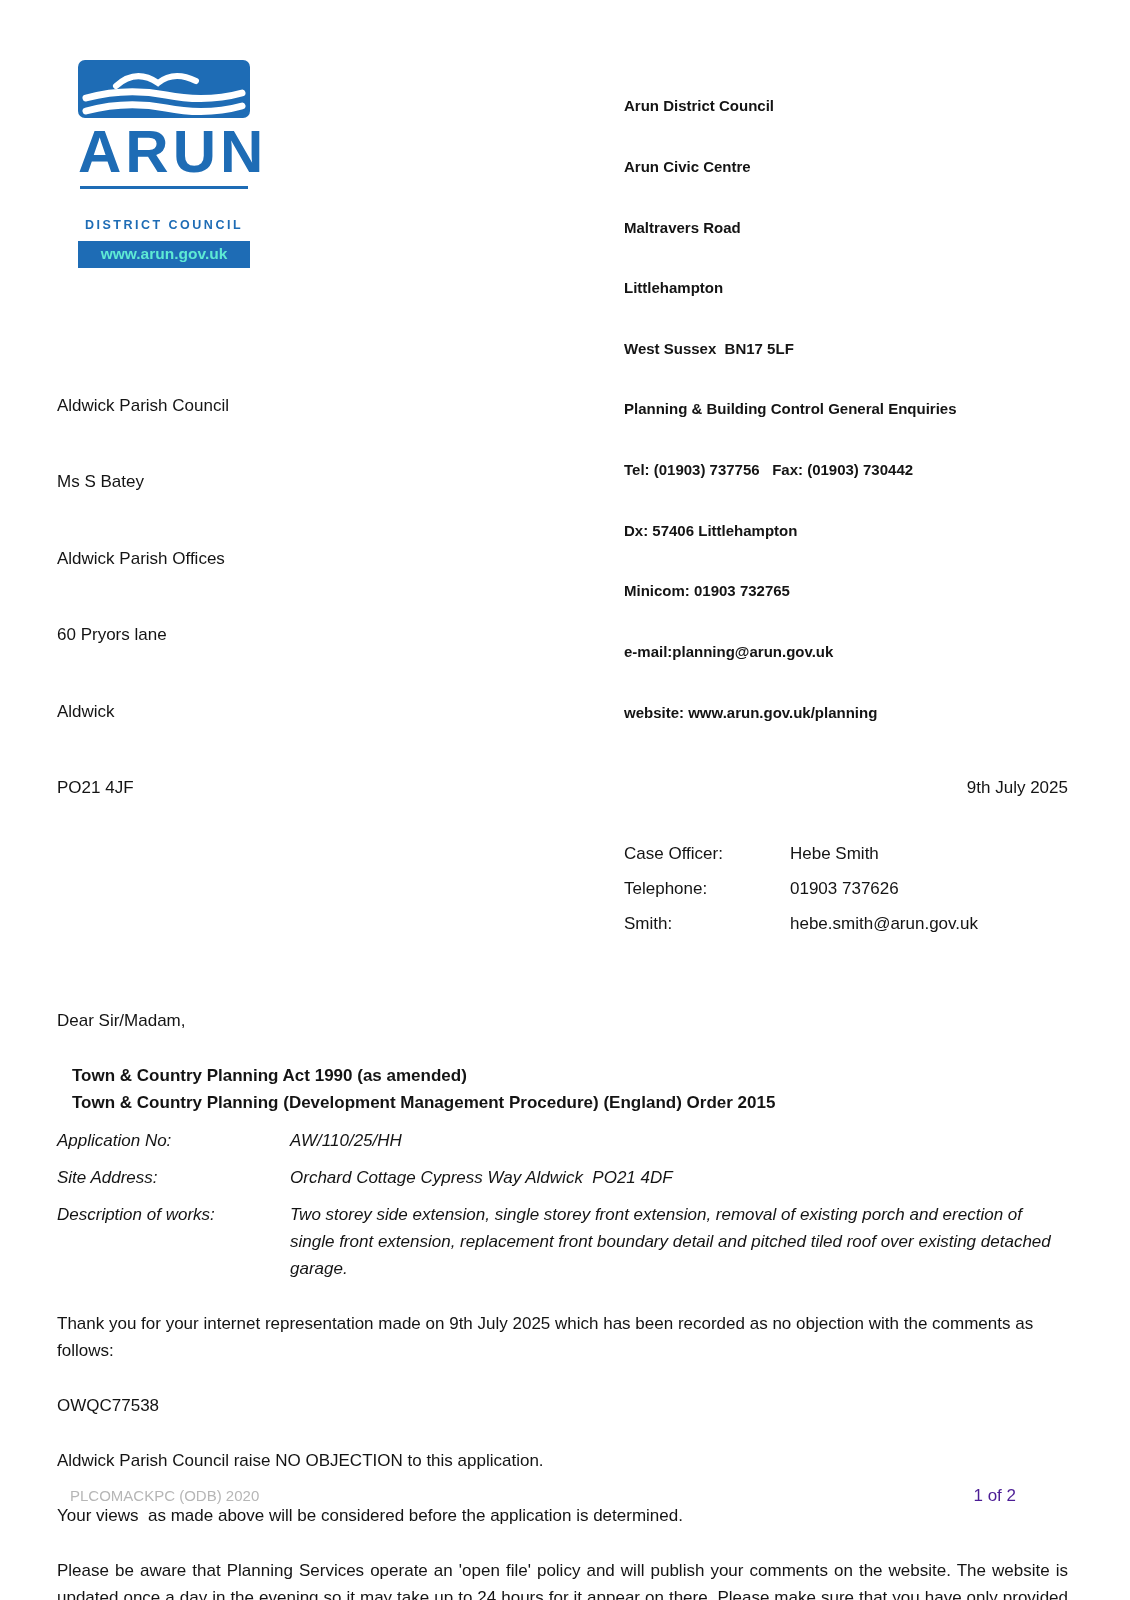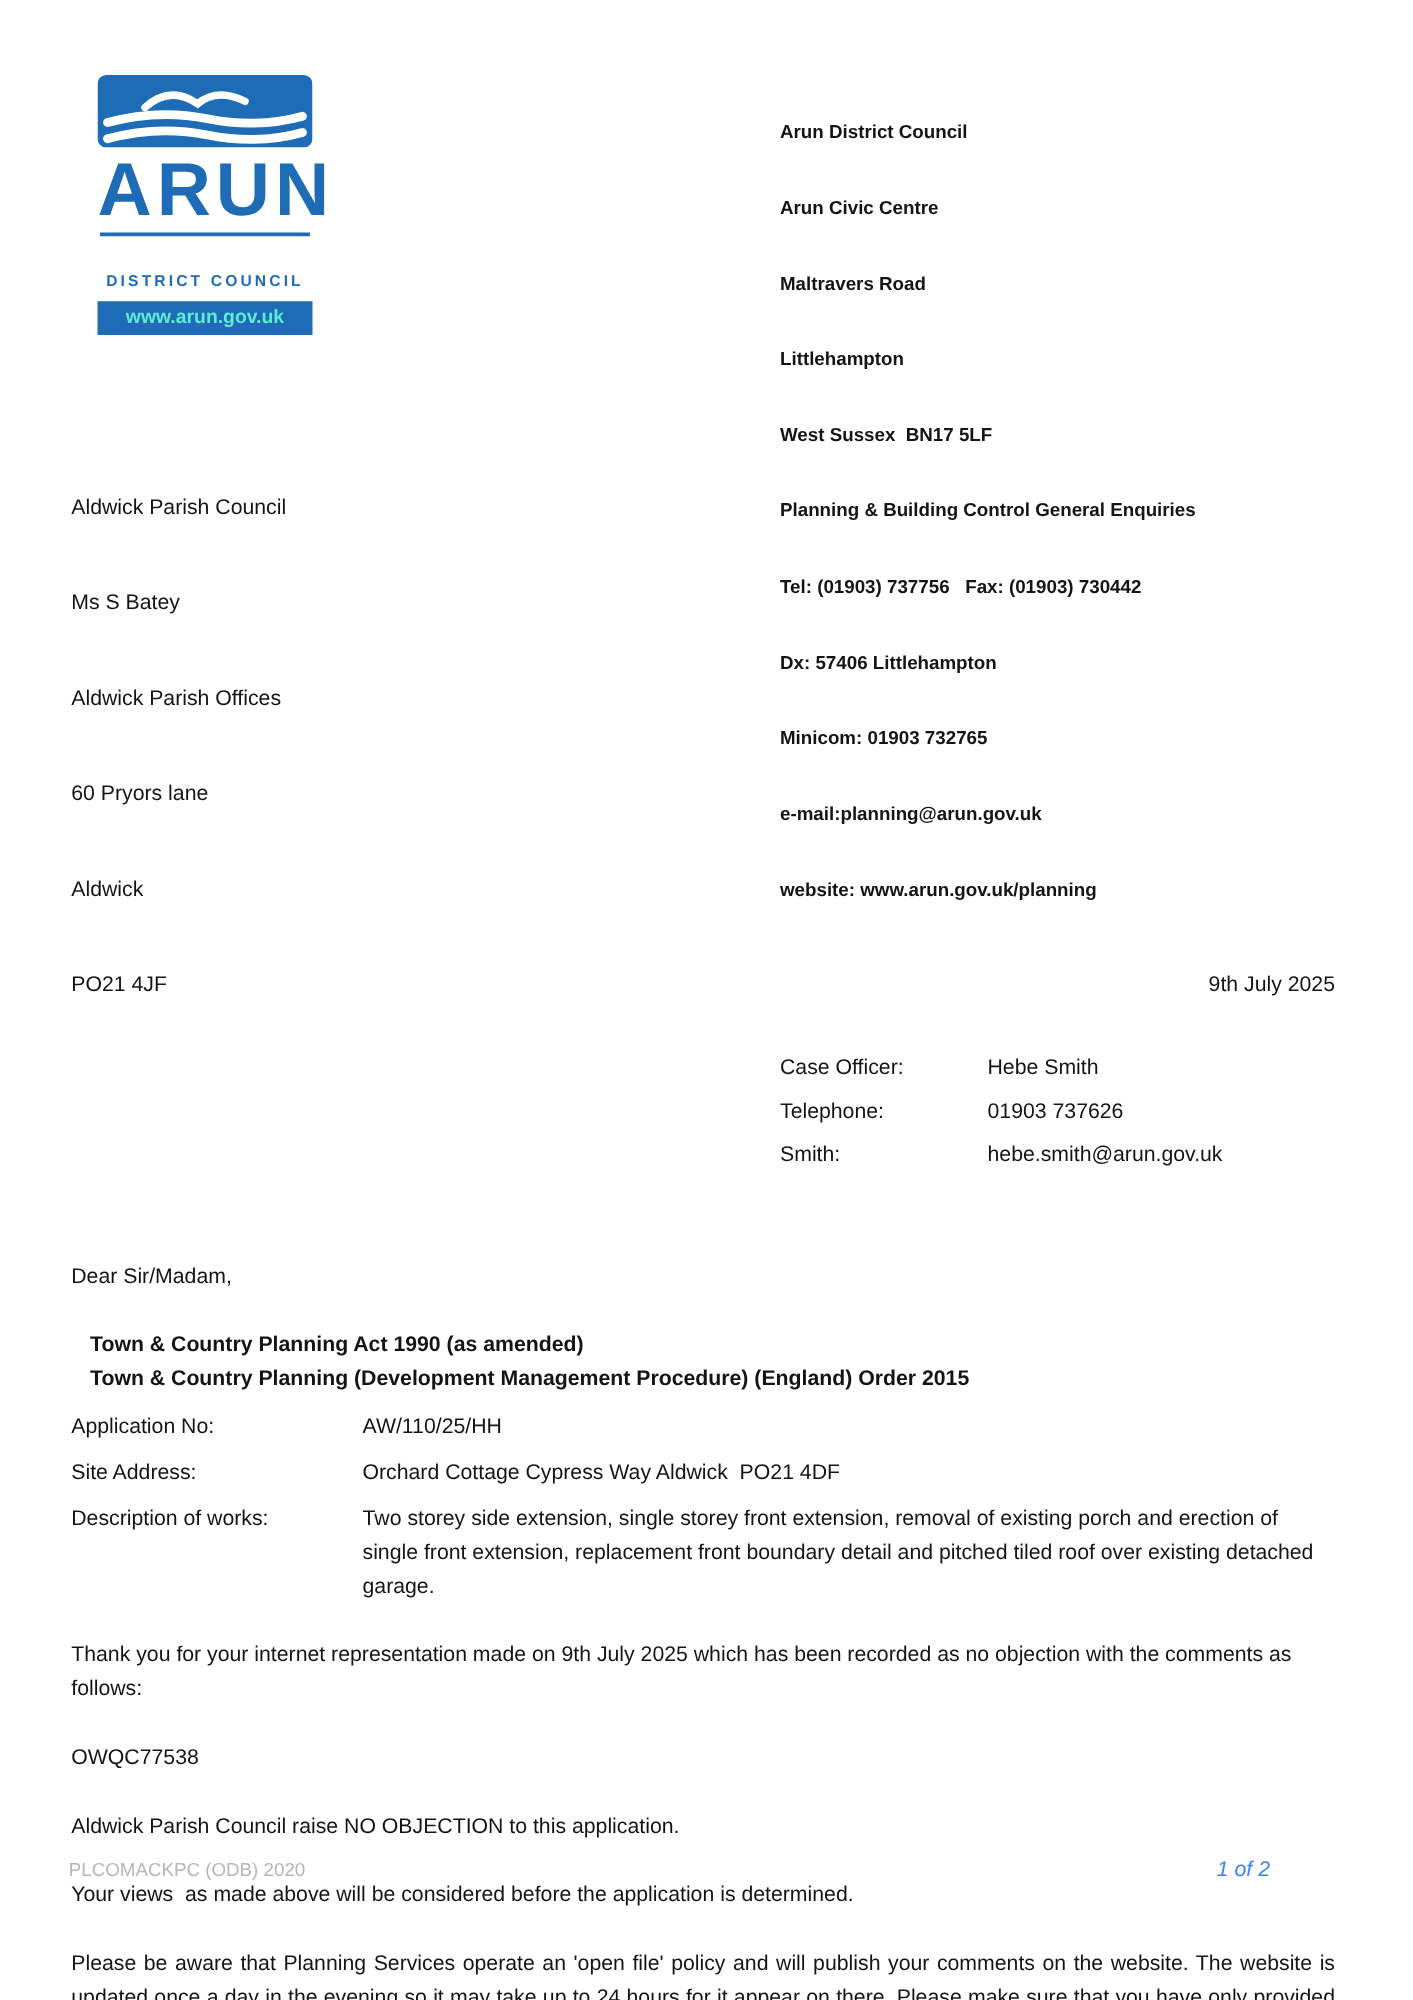--- a/index.html
+++ b/index.html
@@ -53,34 +53,34 @@
   .co-label { width:166px; flex-shrink:0; }
   .co-value { white-space:pre-wrap; }
 
   
   .body-section { margin-top:58px; font-size:17px; line-height:27px; }
   .salutation { margin-bottom:28px; white-space:pre-wrap; }
   .subject { font-weight:bold; }
   .subject div { white-space:pre-wrap;margin-left:15px; }
 
   .details { margin-top:11px; }
-  .detail-row { display:flex; margin-top:10px; }
+  .detail-row { display:flex; margin-top:10px;font-style:italic; }
   .detail-label { width:233px; flex-shrink:0; white-space:pre-wrap; }
   .detail-value { flex:1; white-space:pre-wrap; }
 
   .para { margin-top:28px; white-space:pre-wrap; }
   .para-justify { text-align:justify; white-space:normal; }
 
   
   .footer {
-    position:absolute; left:55px; right:62px; top:1486px;
+    position:absolute; left:70px; right:62px; top:1486px;
     display:flex; justify-content:space-between; align-items:baseline;
   }
   .doc-code { color:#b6b6b6; font-size:15px; }
-  .page-number { color:#3b82f6; font-size:17px; margin-right:52px;font-style:italic; }
+  .page-number { color:#4c1d95; font-size:17px; margin-right:52px; }
 </style>
 </head>
 <body>
 
 <div class="page">
 
   <div class="top-section">
 
     <div class="left-col">
       <div class="logo">

